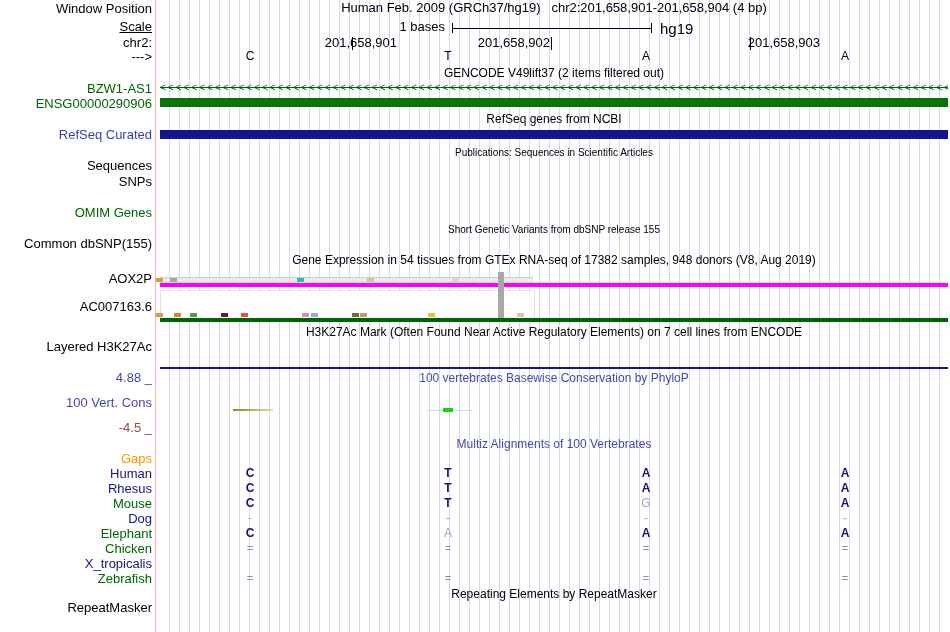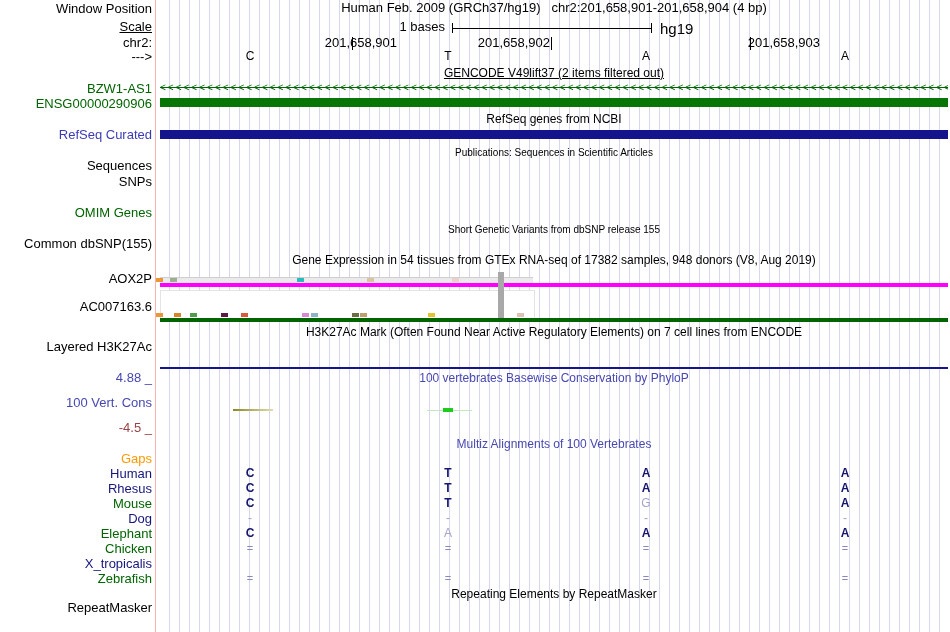--- a/index.html
+++ b/index.html
@@ -55,21 +55,21 @@
   <div class="rtick" style="left:551px;top:37px;"></div>
   <div class="num" style="left:690px;top:36px;padding-left:40px;">201,658,903</div>
   <div class="rtick" style="left:750px;top:37px;"></div>
 
   <div class="ll" style="top:50px;">---&gt;</div>
   <span class="base" style="left:250px;top:50px;">C</span>
   <span class="base" style="left:448px;top:50px;">T</span>
   <span class="base" style="left:646px;top:50px;">A</span>
   <span class="base" style="left:845px;top:50px;">A</span>
 
-  <div class="ct" style="top:67px;text-decoration:underline;">GENCODE V49lift37 (2 items filtered out)</div>
+  <div class="ct" style="top:67px;">GENCODE V49lift37 (2 items filtered out)</div>
   <div class="ll green" style="top:82px;">BZW1-AS1</div>
   <div style="position:absolute;left:160px;top:87px;width:788px;height:1px;background:#006400;"></div>
   <div id="arrowrow">&lt;&lt;&lt;&lt;&lt;&lt;&lt;&lt;&lt;&lt;&lt;&lt;&lt;&lt;&lt;&lt;&lt;&lt;&lt;&lt;&lt;&lt;&lt;&lt;&lt;&lt;&lt;&lt;&lt;&lt;&lt;&lt;&lt;&lt;&lt;&lt;&lt;&lt;&lt;&lt;&lt;&lt;&lt;&lt;&lt;&lt;&lt;&lt;&lt;&lt;&lt;&lt;&lt;&lt;&lt;&lt;&lt;&lt;&lt;&lt;&lt;&lt;&lt;&lt;&lt;&lt;&lt;&lt;&lt;&lt;&lt;&lt;&lt;&lt;&lt;&lt;&lt;&lt;&lt;&lt;&lt;&lt;&lt;&lt;&lt;&lt;&lt;&lt;&lt;&lt;&lt;&lt;&lt;&lt;&lt;&lt;&lt;&lt;&lt;&lt;&lt;&lt;&lt;&lt;&lt;&lt;&lt;&lt;&lt;&lt;&lt;&lt;&lt;&lt;&lt;&lt;&lt;&lt;&lt;&lt;&lt;&lt;&lt;&lt;&lt;&lt;&lt;&lt;&lt;&lt;</div>
   <div class="ll green" style="top:97px;">ENSG00000290906</div>
   <div class="hbar" style="top:98px;height:9px;background:#077607;"></div>
 
   <div class="ct" style="top:113px;">RefSeq genes from NCBI</div>
   <div class="ll refseqlbl" style="top:128px;">RefSeq Curated</div>
   <div class="hbar" style="top:130px;height:9px;background:#14148c;"></div>
 

